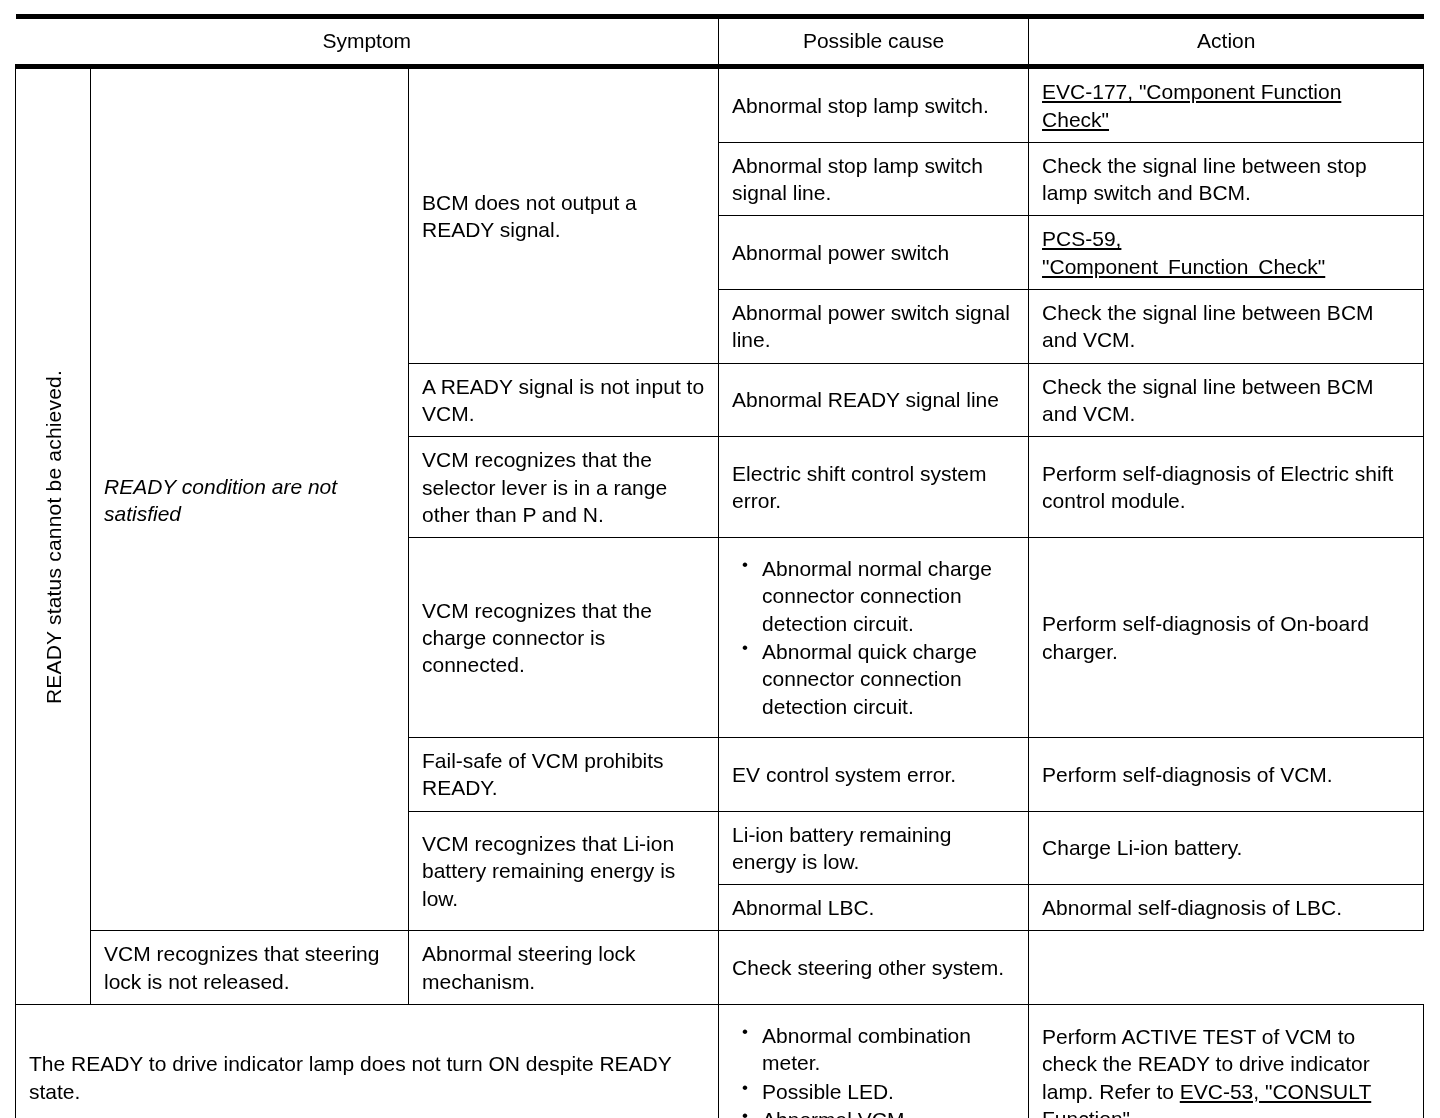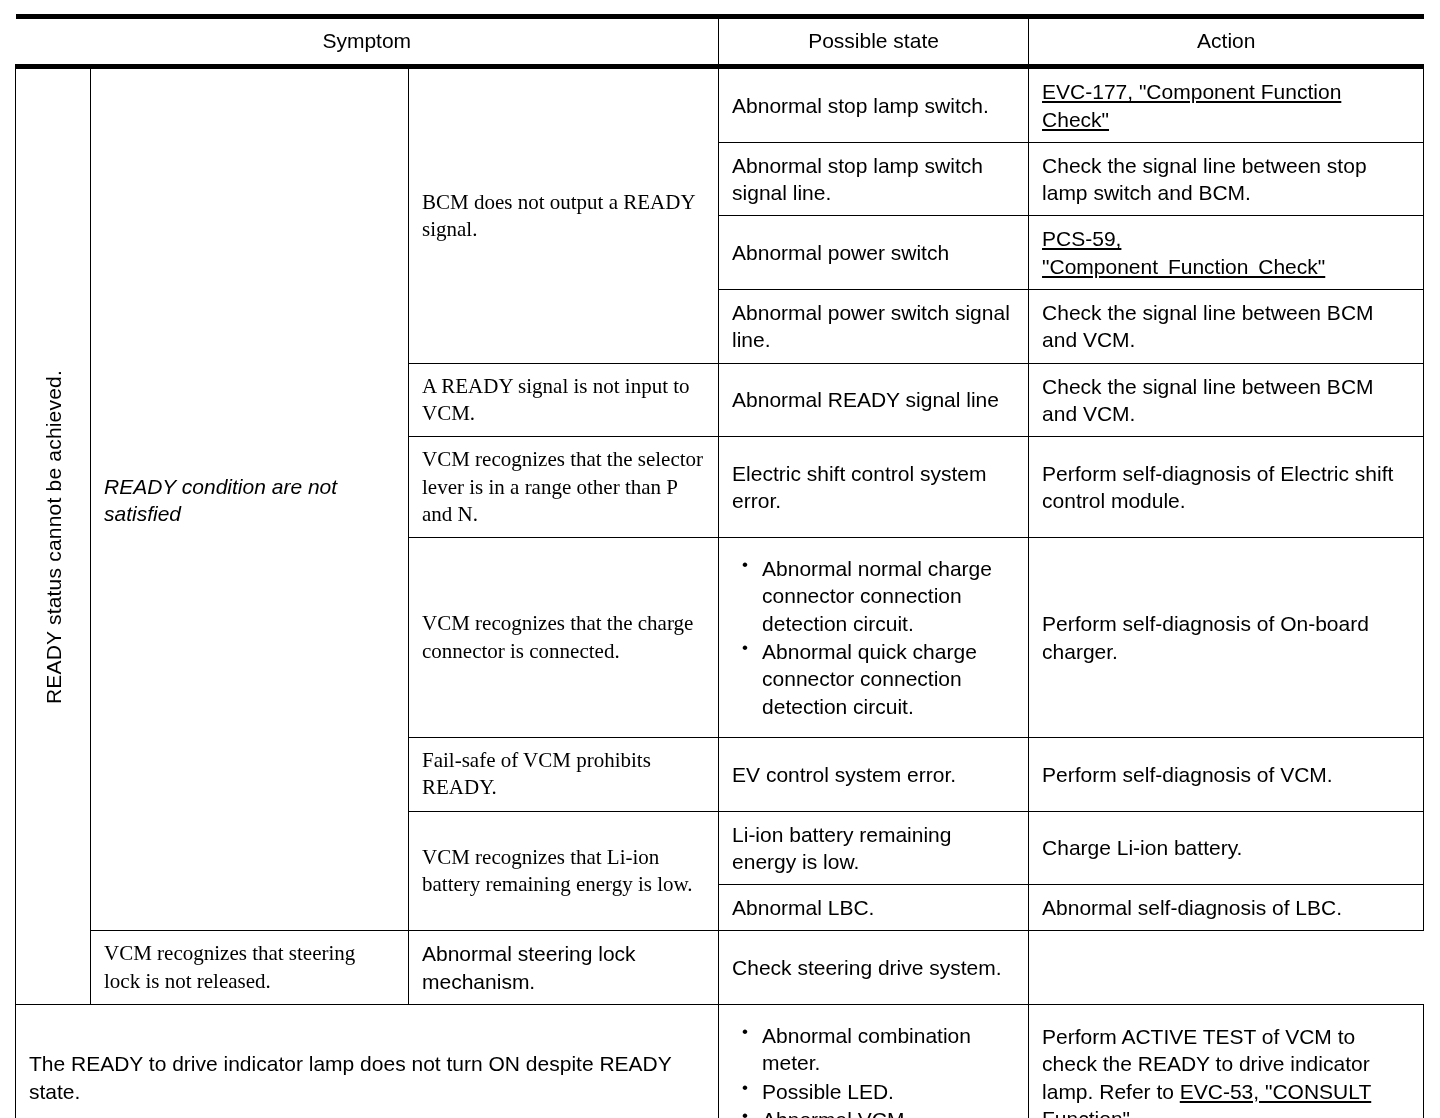--- a/index.html
+++ b/index.html
@@ -69,21 +69,21 @@
     writing-mode: vertical-rl;
     transform: rotate(180deg);
     white-space: nowrap;
     text-align: center;
     margin: 0 auto;
     font-size: 21px;
     letter-spacing: 0.2px;
   }
 
   td.sym2 { width: 318px; font-style: italic; }
-  td.sym3 { width: 310px; font-family: Liberation Serif, serif; }
+  td.sym3 { width: 310px; }
   td.cause { width: 310px; }
   td.action { width: 390px; }
 
   
   td.sym-wide { width: 628px; }
 
   ul.bul {
     margin: 8px;
     padding: 0;
     list-style: none;
@@ -124,21 +124,21 @@
       <col style="width:75px">
       <col style="width:318px">
       <col style="width:310px">
       <col style="width:310px">
       <col style="width:395px">
     </colgroup>
 
     <tbody>
         <tr class="hdr">
       <th colspan="3" class="sep-r">Symptom</th>
-      <th class="sep-r">Possible state</th>
+      <th class="sep-r">Possible cause</th>
       <th>Action</th>
     </tr>
 
     <tr>
       <td class="rot-cell" rowspan="11">
         <div class="rot-inner">READY status cannot be achieved.</div>
       </td>
       <td class="sym2" rowspan="10">READY condition are not satisfied</td>
       <td class="sym3" rowspan="4">BCM does not output a READY signal.</td>
       <td class="cause">Abnormal stop lamp switch.</td>
@@ -201,21 +201,21 @@
     </tr>
 
     <tr>
       <td class="cause">Abnormal LBC.</td>
       <td class="action">Abnormal self-diagnosis of LBC.</td>
     </tr>
 
     <tr>
       <td class="sym3">VCM recognizes that steering lock is not released.</td>
       <td class="cause">Abnormal steering lock mechanism.</td>
-      <td class="action">Check steering drive system.</td>
+      <td class="action">Check steering other system.</td>
     </tr>
 
     <tr class="last-row">
       <td class="sym-wide" colspan="3">The READY to drive indicator lamp does not turn ON despite READY state.</td>
       <td class="cause">
         <ul class="bul">
           <li>Abnormal combination meter.</li>
           <li>Possible LED.</li>
           <li>Abnormal VCM.</li>
         </ul>

